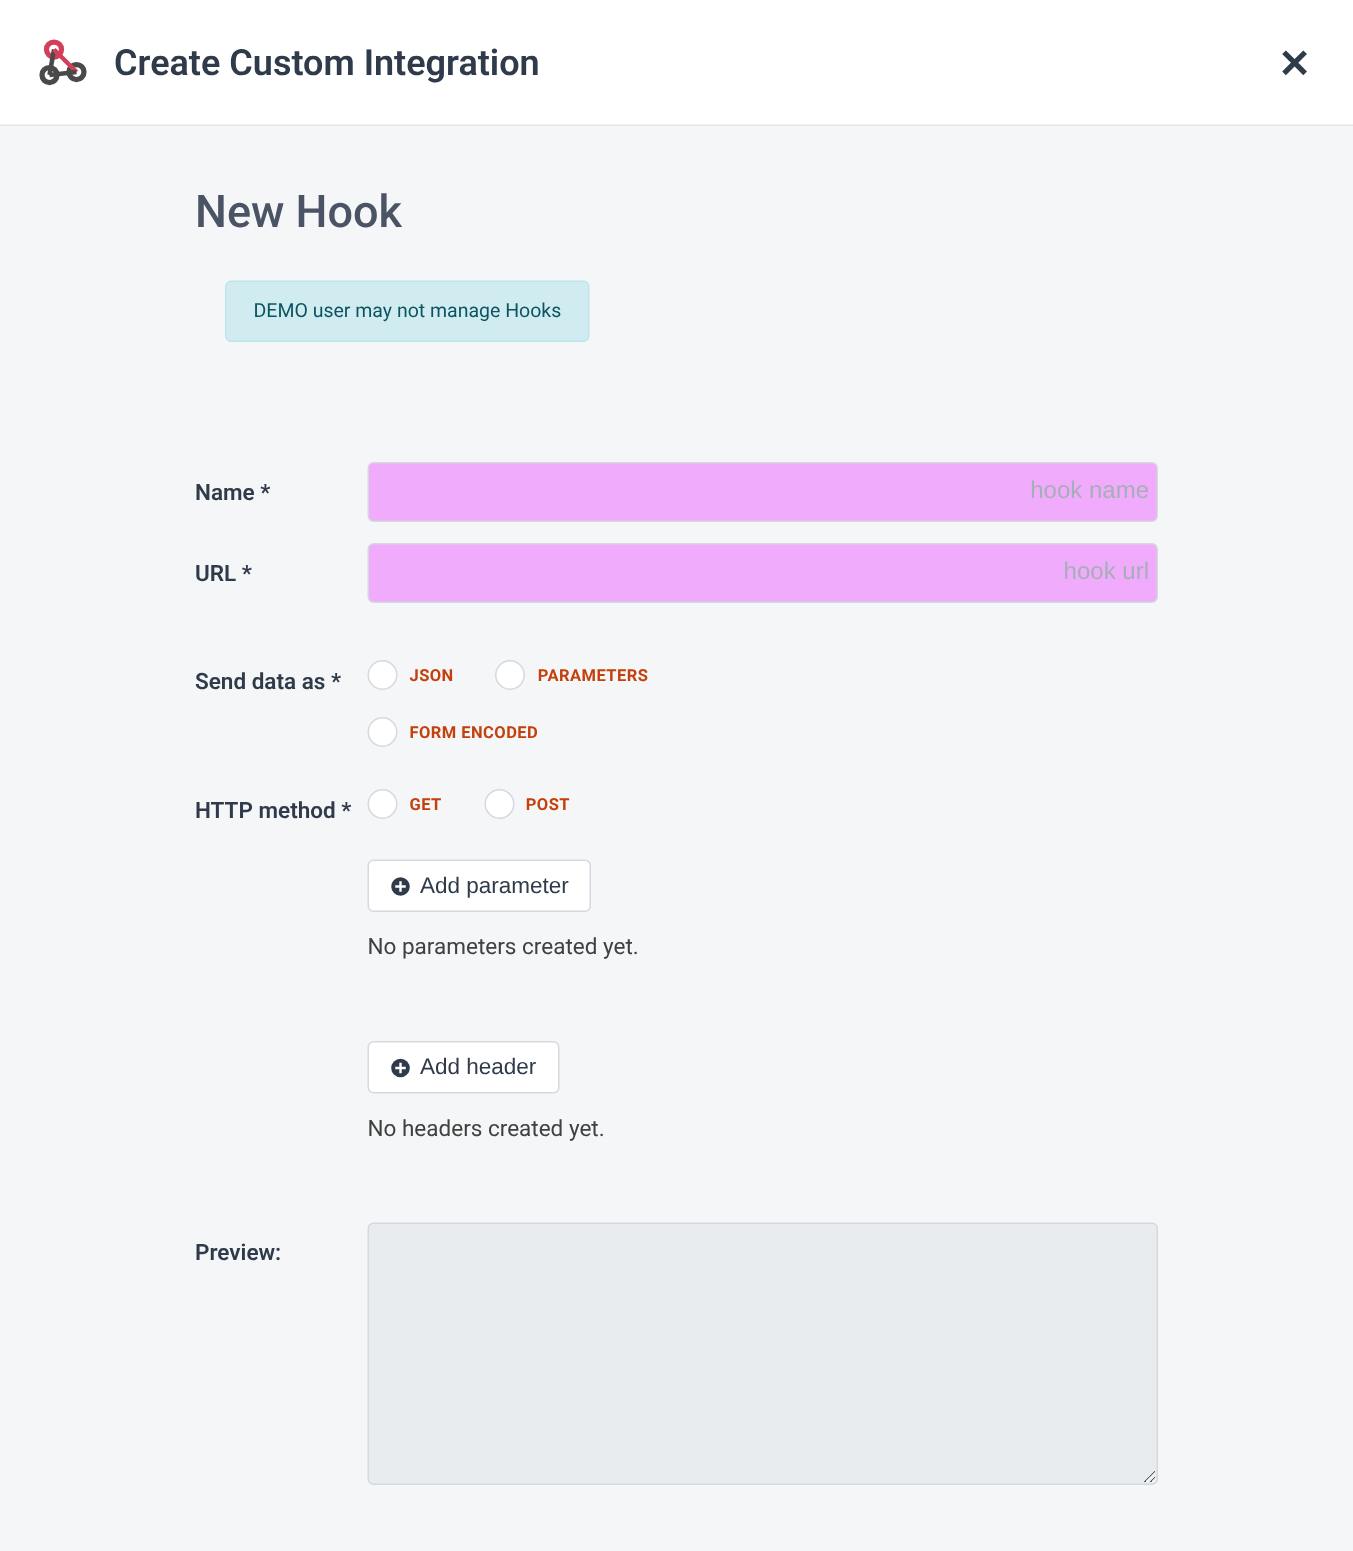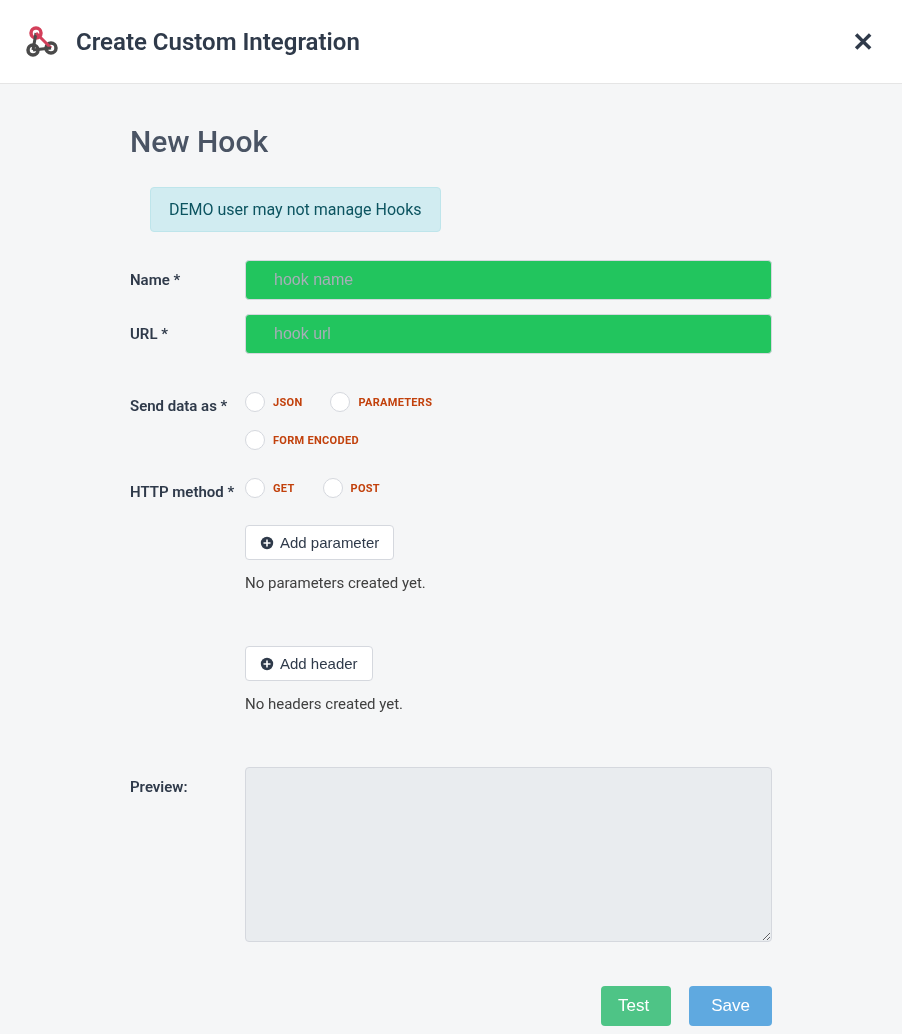--- a/index.html
+++ b/index.html
@@ -51,48 +51,49 @@
       font-weight: 500;
       color: #4a5464;
       margin-bottom: 28px;
     }
     .alert {
       background: #d1ecf1;
       border: 1px solid #bee5eb;
       color: #0c5460;
       padding: 12px 18px;
       border-radius: 4px;
-      font-size: 16px;
+      font-size: 13px;
       display: inline-block;
       margin-left: 20px;
-      margin-bottom: 28px;
+      margin-bottom: 80px;
     }
     .form-row {
       display: flex;
       margin-bottom: 22px;
     }
     .form-label {
       width: 115px;
       font-size: 15px;
       font-weight: 600;
       color: #2f3a4a;
       padding-top: 10px;
       line-height: 1.4;
     }
     .form-control-wrap {
       flex: 1;
     }
     .text-input {
       width: 100%;
-      padding: 10px 28px;
+      padding: 10px 5px;
       font-size: 16px;
       border: 1px solid #d5d8de;
       border-radius: 4px;
       color: #495057;
-      background: #22c55e;
+      background: #f0abfc;
+      text-align: right;
     }
     .text-input::placeholder {
       color: #a8aeb8;
     }
     .radio-wrap {
       display: flex;
       flex-wrap: wrap;
       gap: 18px 28px;
       padding-top: 6px;
     }

